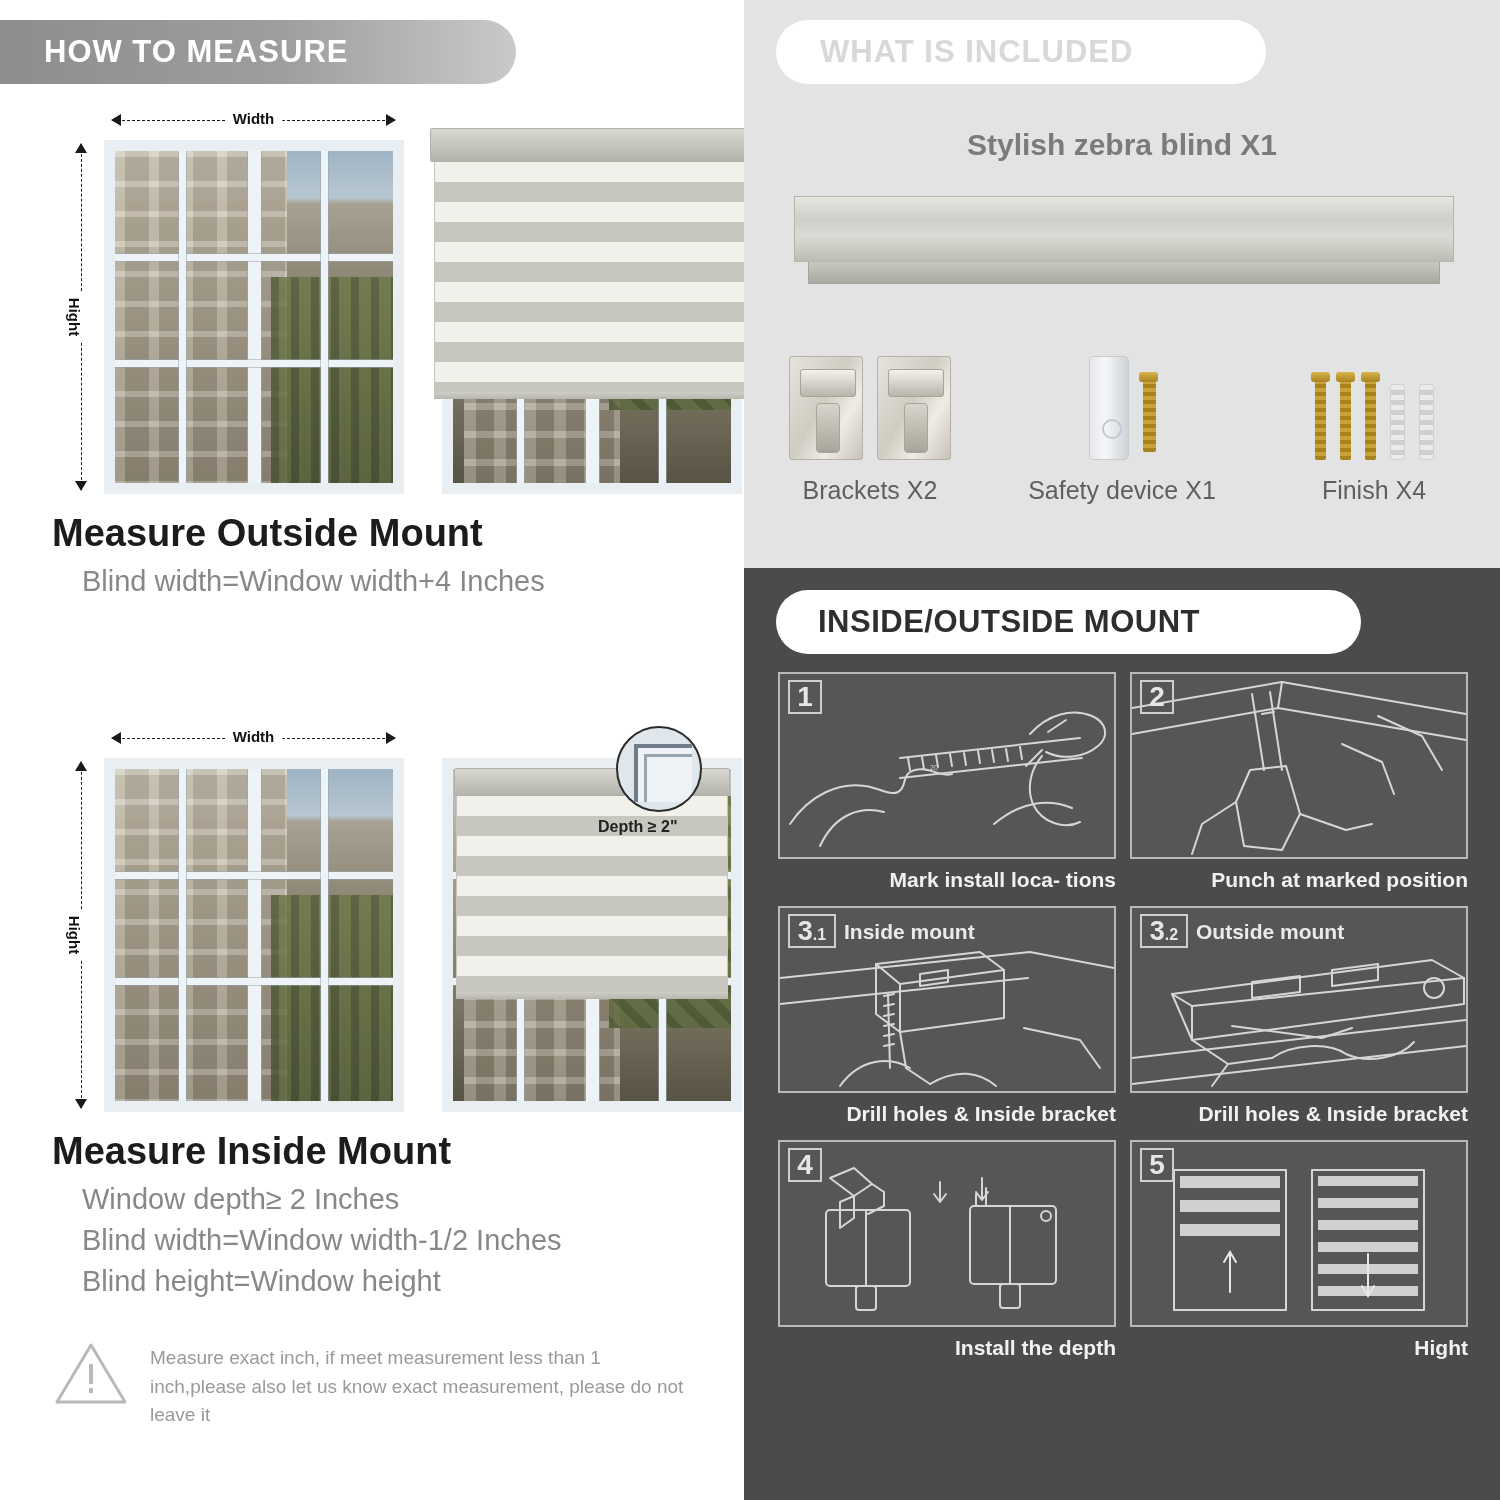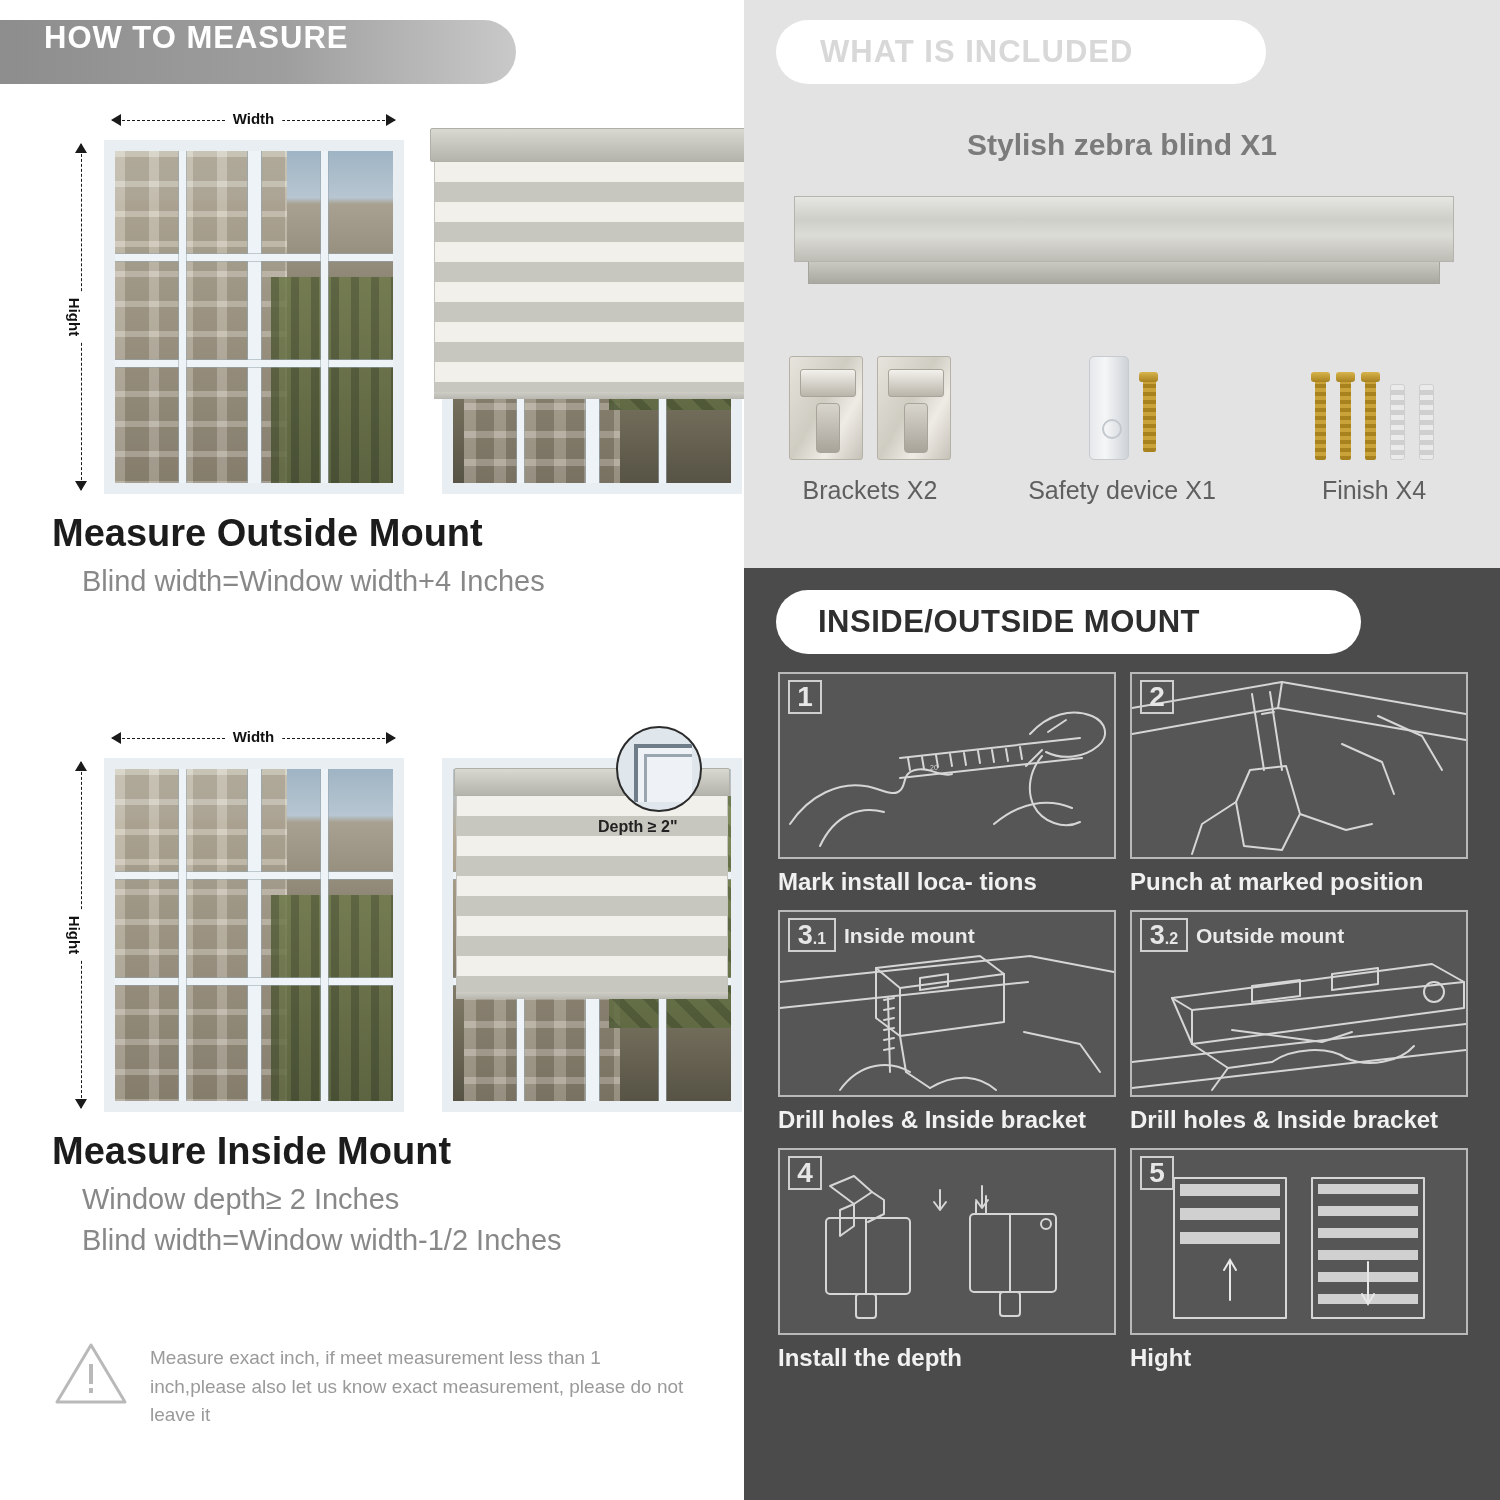--- a/index.html
+++ b/index.html
@@ -9,21 +9,21 @@
     background: #ffffff;
     overflow: hidden;
   }
   .page { position: relative; width: 1500px; height: 1500px; display: flex; }
 
   
   .left-col { width: 744px; height: 1500px; position: relative; background: #ffffff; }
 
   .banner {
     position: absolute;
-    display: flex; 
+    display: flex; align-items: center;
     color: #ffffff;
     font-size: 31px; font-weight: bold; letter-spacing: 1px;
   }
   .banner-left {
     left: 0; top: 20px; width: 516px; height: 64px;
     background: linear-gradient(90deg, #8d8d8d 0%, #9e9e9e 55%, #c9c9c9 100%);
     border-top-right-radius: 32px; border-bottom-right-radius: 32px;
     padding-left: 44px;
   }
 
@@ -284,21 +284,21 @@
   }
   .step-sub {
     position: absolute; left: 54px; top: 12px; font-size: 21px; color: #eaeaea; font-weight: 600;
   }
   .step-num-sub {
     position: absolute; left: 8px; top: 6px; font-size: 27px; font-weight: bold;
     color: #e6e6e6; border: 2px solid #cfcfcf; height: 34px; min-width: 48px;
     display: flex; align-items: baseline; justify-content: center; padding: 0 4px;
   }
   .step-num-sub .small { font-size: 16px; }
-  .step-cap { margin-top: 9px; font-size: 24px; color: #f1f1f1; font-weight: 600; }
+  .step-cap { margin-top: 9px; font-size: 21px; color: #f1f1f1; font-weight: 600; text-align: right; }
 
   .sketch { position: absolute; inset: 0; }
   .sketch svg { width: 100%; height: 100%; display: block; }
 </style>
 </head>
 <body>
 
 <div class="page">
 
   <div class="left-col">
@@ -395,20 +395,21 @@
         <div class="callout" style="left:556px; top:4px;">
           <div class="corner"></div>
           <div class="corner2"></div>
         </div>
         <div class="callout-label" style="left:538px; top:96px;">Depth ≥ 2"</div>
       </div>
 
       <div class="heading">Measure Inside Mount</div>
       <div class="sub">Window depth≥ 2 Inches</div>
       <div class="sub">Blind width=Window width-1/2 Inches</div>
+      <div class="sub">Blind height=Window height</div>
     </div>
 
     <div class="note">
       <div class="warn-tri">
         <svg viewBox="0 0 74 66" width="74" height="66" aria-hidden="true">
           <polygon points="37,5 71,62 3,62" fill="none" stroke="#b9b9b9" stroke-width="3" stroke-linejoin="round"></polygon>
           <rect x="35" y="24" width="4" height="20" fill="#b9b9b9"></rect>
           <rect x="35" y="48" width="4" height="5" fill="#b9b9b9"></rect>
         </svg>
       </div>

